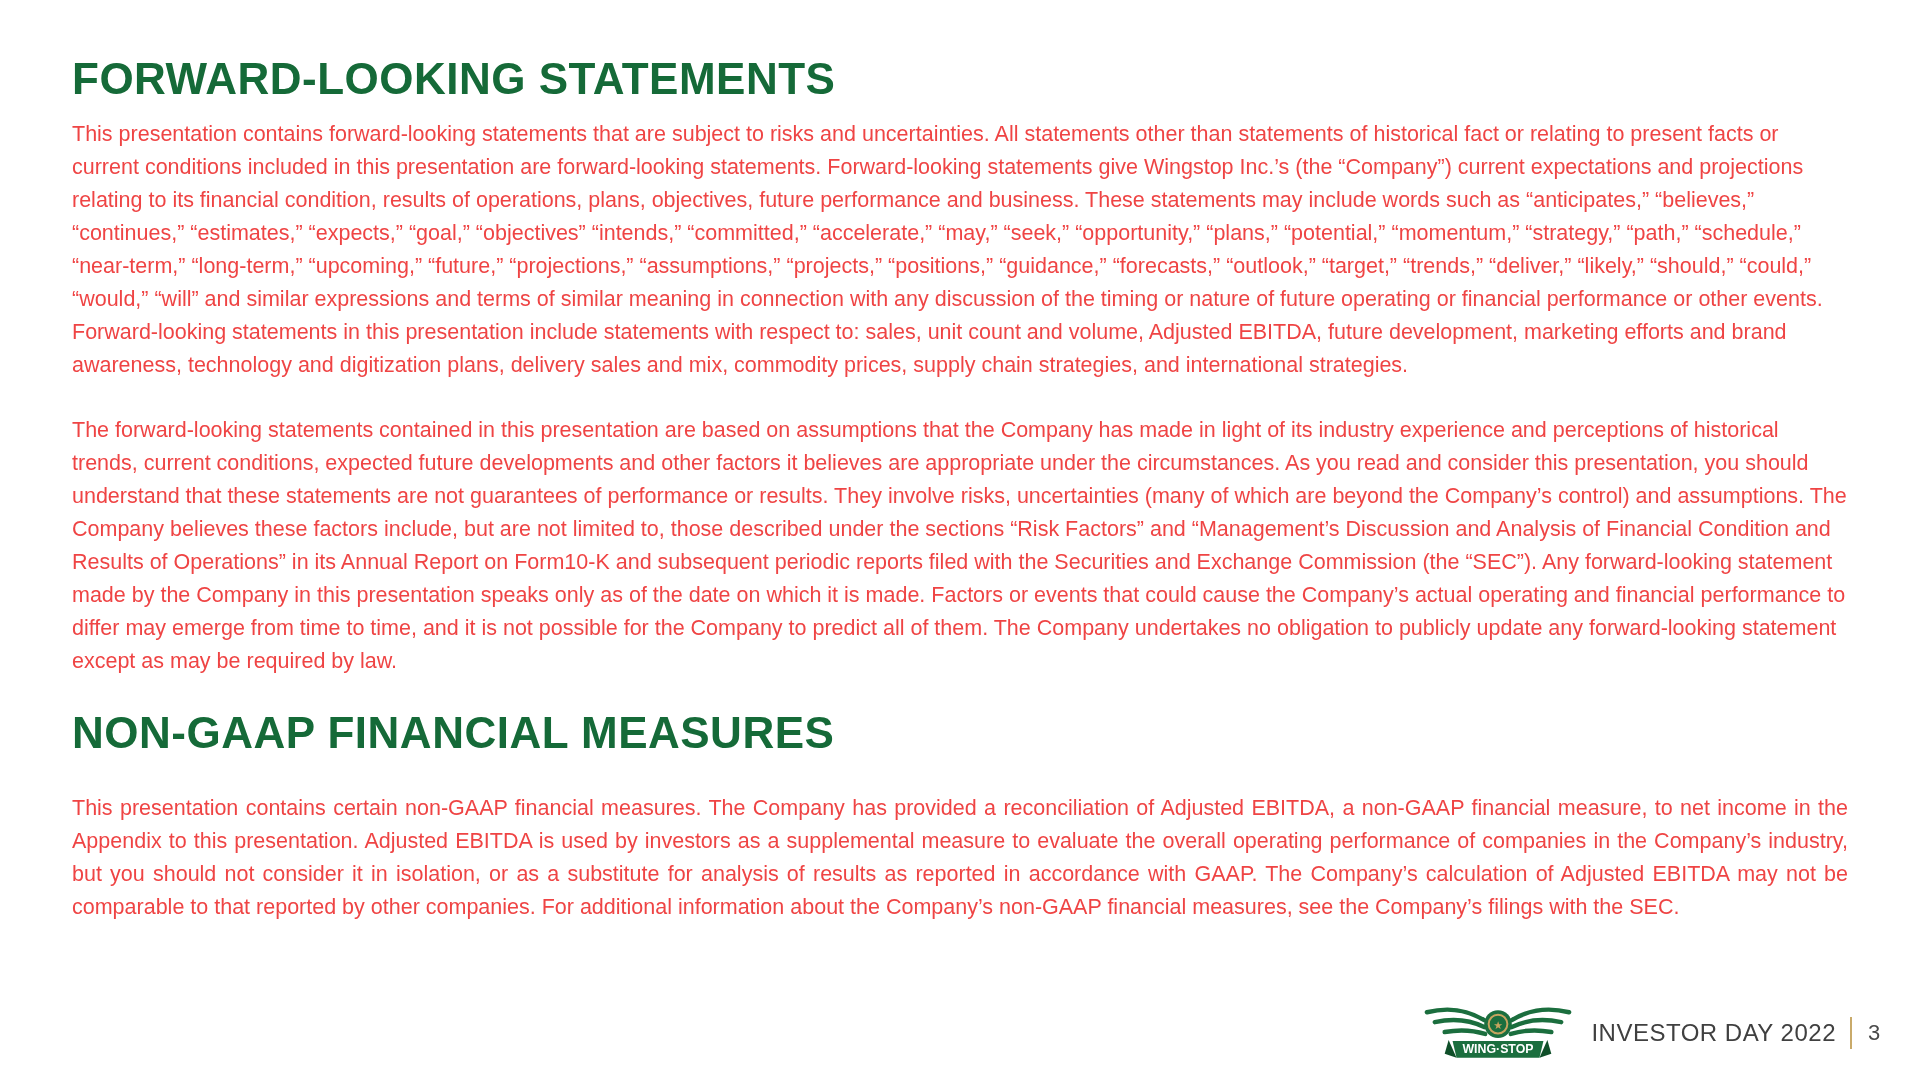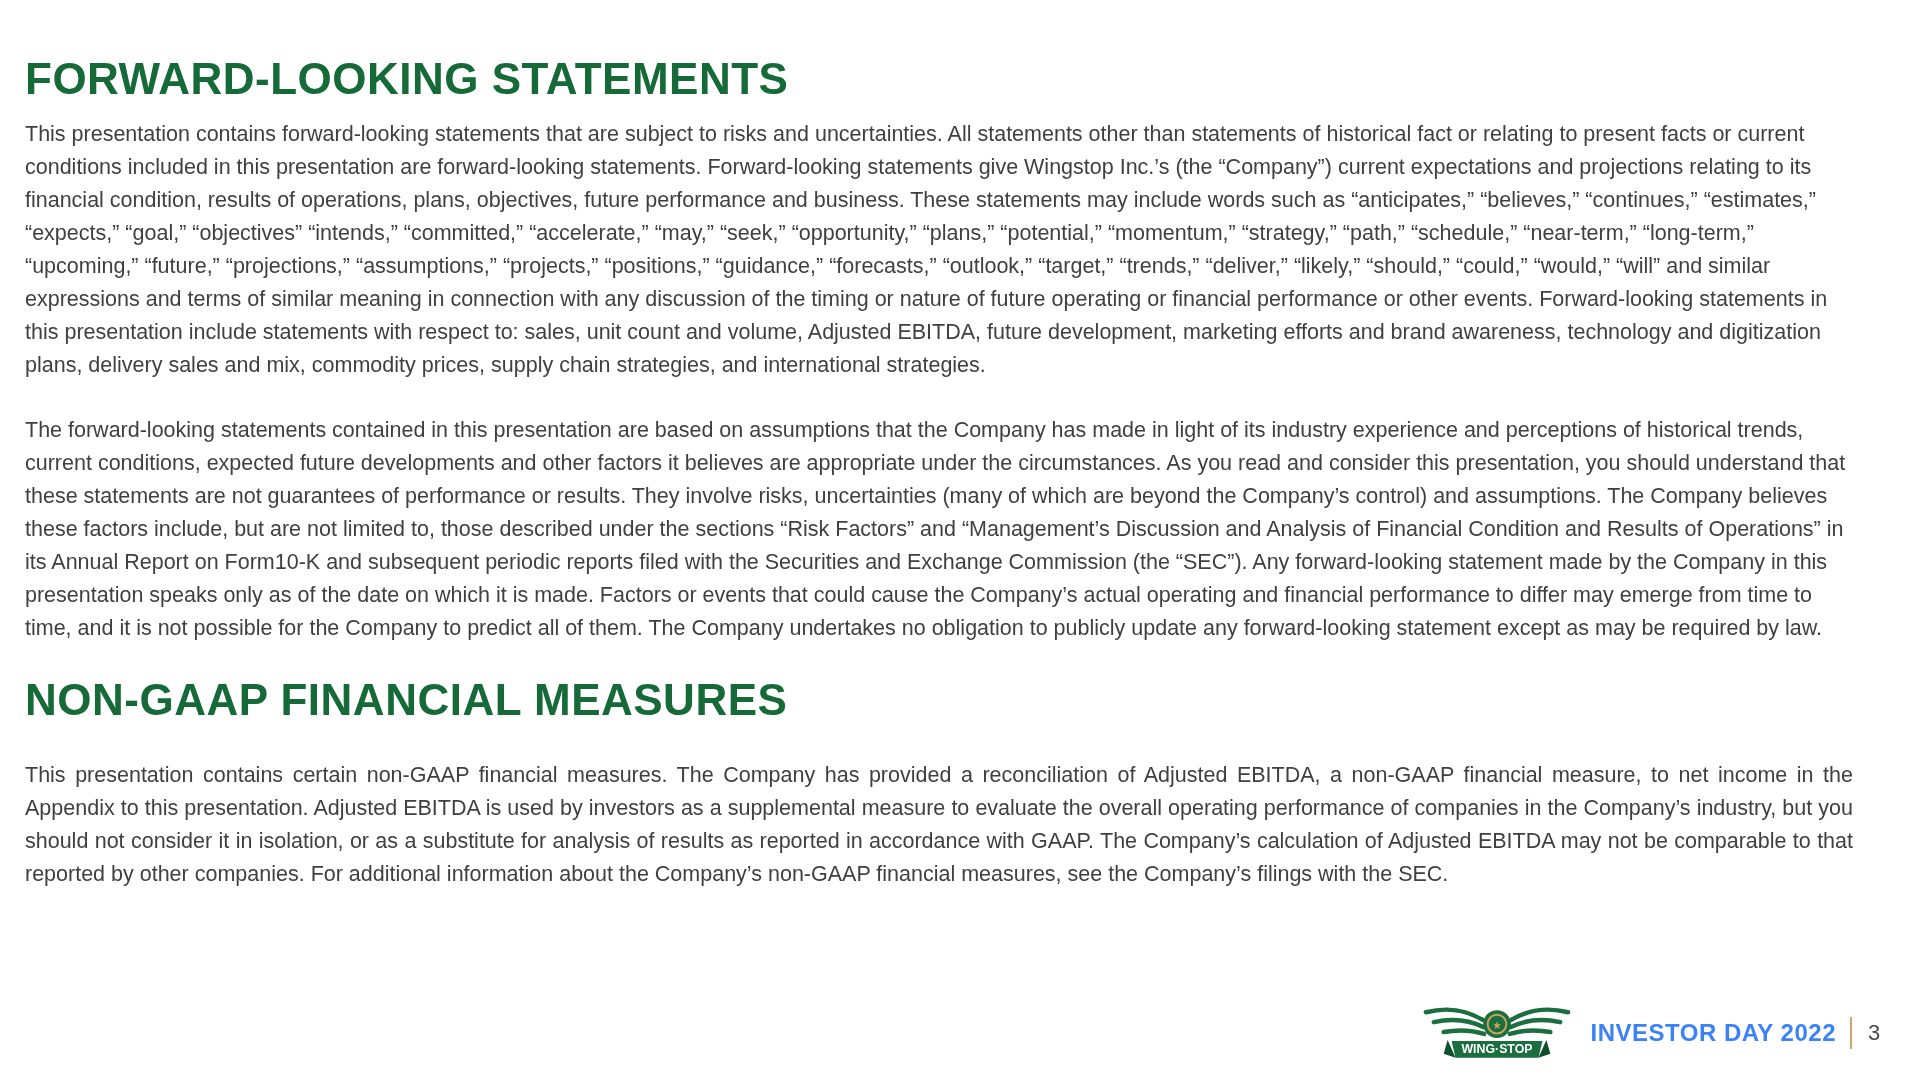--- a/index.html
+++ b/index.html
@@ -10,65 +10,65 @@
   body {
     font-family: "Liberation Sans", sans-serif;
     -webkit-font-smoothing: antialiased;
   }
   .slide {
     position: relative;
     width: 1920px;
     height: 1080px;
     background: #ffffff;
     box-sizing: border-box;
-    padding: 0 25px;
+    padding: 0 72px;
     overflow: hidden;
   }
   .section-heading {
     margin: 0 0 16px 0;
     font-size: 44px;
     line-height: 1.05;
     font-weight: bold;
     letter-spacing: 0.5px;
     color: #156a38;
   }
   .section-heading.first {
     padding-top: 56px;
   }
   .section-heading.second {
     margin-top: 32px;
   }
   .body-paragraph {
     margin: 0 0 32px 0;
     font-size: 21.5px;
     line-height: 33px;
-    color: #404040;
+    color: #ef4444;
     max-width: 1828px;
   }
   .body-paragraph.justified {
     text-align: justify;
     margin-top: 36px;
   }
   .footer {
     position: absolute;
     right: 38px;
     bottom: 16px;
     display: flex;
     align-items: center;
     gap: 14px;
   }
   .logo-wrap {
     display: flex;
     align-items: center;
   }
   .event-label {
     font-size: 24px;
-    font-weight: bold;
+    font-weight: normal;
     letter-spacing: 0.5px;
-    color: #3b82f6;
+    color: #404040;
     white-space: nowrap;
   }
   .footer-divider {
     width: 0;
     height: 32px;
     border-left: 2px solid #c9aa6a;
   }
   .page-number {
     font-size: 22px;
     color: #4a4a4a;

